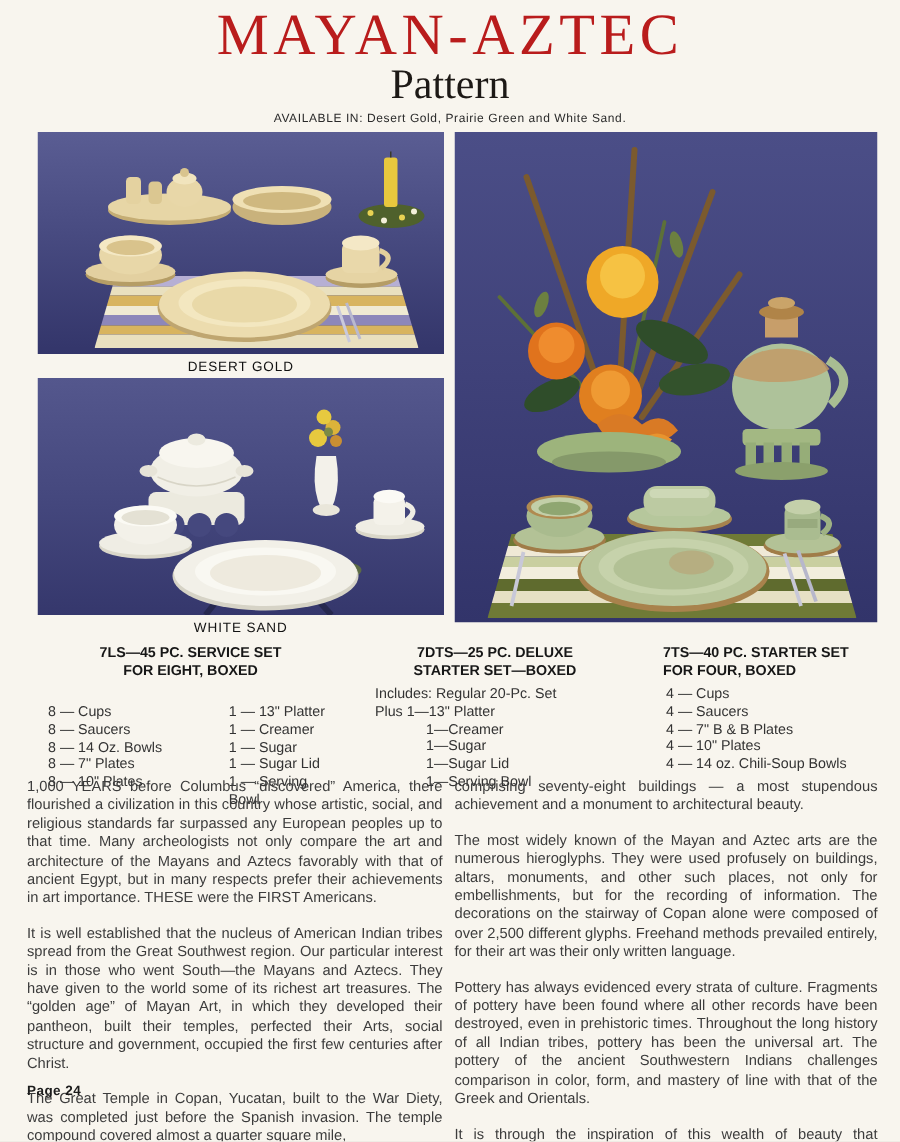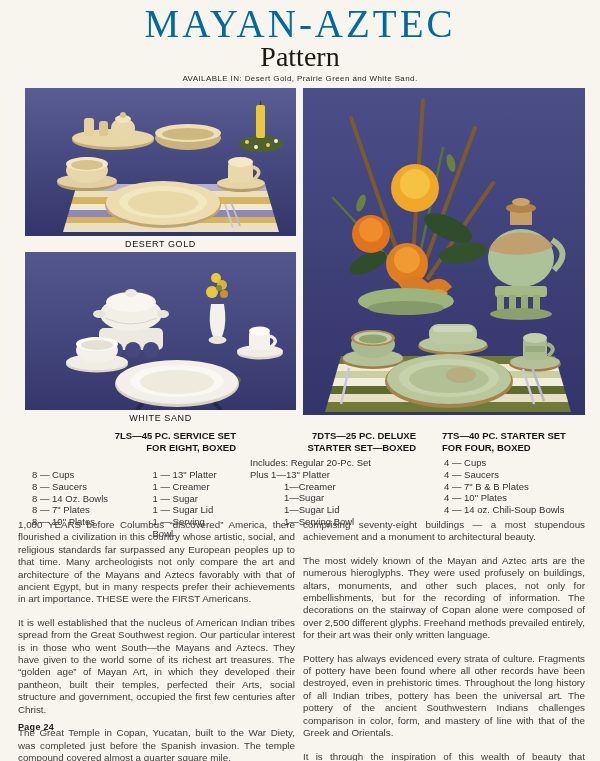--- a/index.html
+++ b/index.html
@@ -5,21 +5,21 @@
   html,body{margin:0;padding:0;background:#e9e6de;}
   .page{
     position:relative;width:600px;height:761px;margin:0 auto;
     background:#f8f5ee;overflow:hidden;
     font-family:"Liberation Sans","DejaVu Sans",sans-serif;color:#2f2f2f;
   }
   
   .masthead{position:absolute;top:0;left:0;width:600px;text-align:center;}
   .title{
     font-family:"Liberation Serif","DejaVu Serif",serif;font-weight:400;
-    font-size:39px;letter-spacing:3px;color:#0369a1;margin:4px 0 0 0;line-height:1.0;
+    font-size:39px;letter-spacing:3px;color:#b91c1c;margin:4px 0 0 0;line-height:1.0;
   }
   .subtitle{
     font-family:"Liberation Serif","DejaVu Serif",serif;font-weight:400;
     font-size:28px;color:#1d1916;margin:0;line-height:1.0;
   }
   .availability{font-size:8px;letter-spacing:.4px;color:#2a2a2a;margin-top:3px;}
   
   .photo{position:absolute;display:block;}
   .photo svg{display:block;width:100%;height:100%;}
   .photo-dg{left:25px;top:88px;width:271px;height:148px;}
@@ -31,21 +31,21 @@
   }
   .cap-dg{left:25px;top:239px;width:271px;}
   .cap-ws{left:25px;top:413px;width:271px;}
   .cap-pg{left:303px;top:417px;width:282px;}
   
   .sets{
     position:absolute;left:18px;top:430px;width:567px;
     display:grid;grid-template-columns:218px 172px 1fr;column-gap:8px;
     font-size:9.5px;line-height:11.8px;color:#333;
   }
-  .set-heading{font-weight:700;color:#161616;text-align:right;line-height:11.5px;margin-bottom:4px;}
+  .set-heading{font-weight:700;color:#161616;text-align:center;line-height:11.5px;margin-bottom:4px;}
   .set-col3 .set-heading{text-align:left;padding-left:18px;}
   .set-pair{display:flex;}
   .set-pair ul{list-style:none;margin:12px;padding:0;}
   .set-pair ul:first-child{width:102px;margin-left:14px;}
   ul.set-plain{list-style:none;margin:0;padding:0 0 0 6px;}
   ul.set-indent{list-style:none;margin:0;padding:0 0 0 40px;}
   .set-col3 ul.set-plain{padding-left:20px;}
   
   .article{
     position:absolute;left:18px;top:519px;width:567px;

